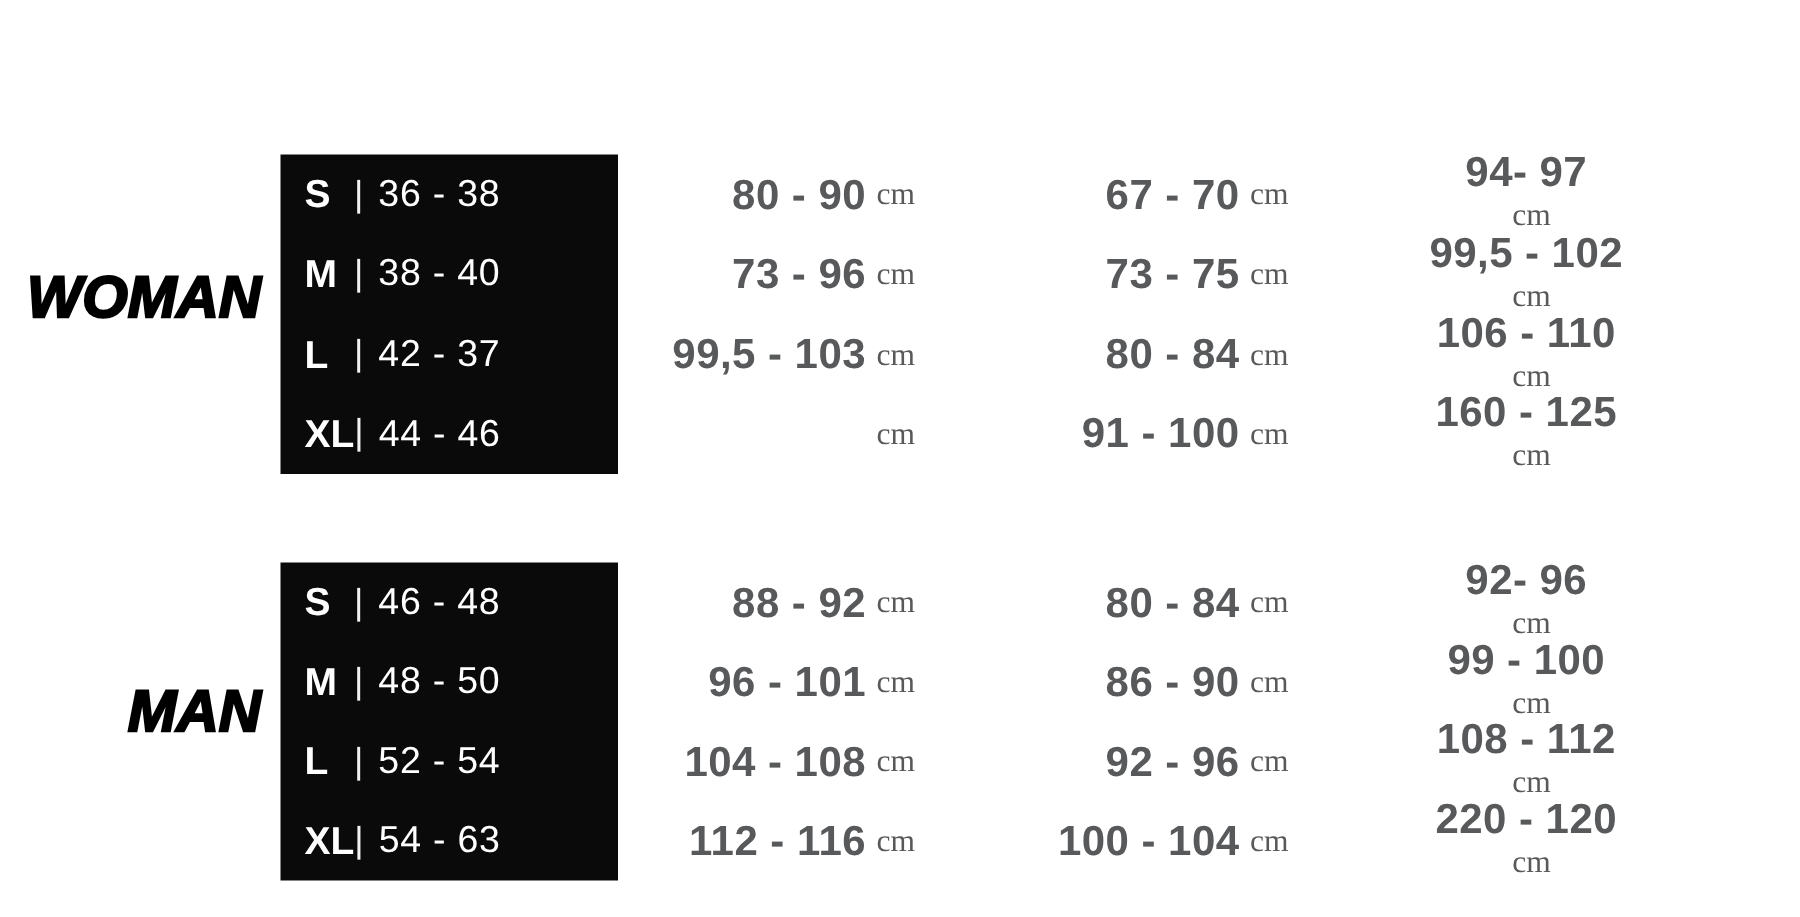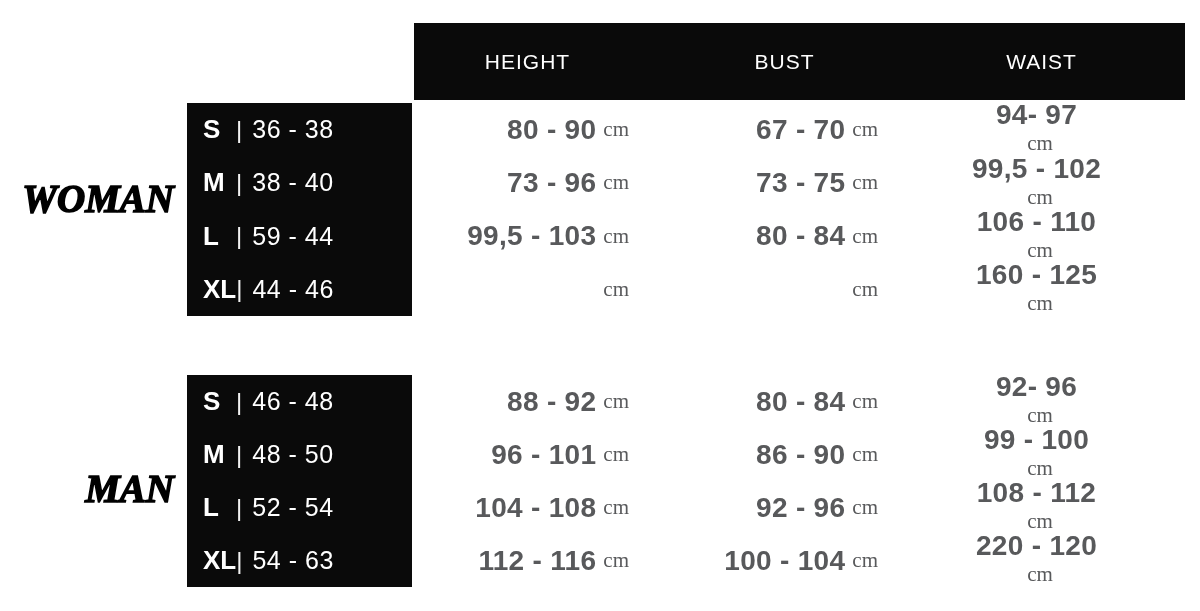--- a/index.html
+++ b/index.html
@@ -36,24 +36,23 @@
   .gender {
     position: absolute;
     right: 1026px;            
     color: #000000;
     font-size: 39px;
     font-weight: bold;
     font-style: italic;
     -webkit-text-stroke: 1.6px #000000;
     white-space: nowrap;
     line-height: 1.1;
-    font-family: Liberation Serif, serif;
   }
   .gender.woman { top: 178px; }
-  .gender.man   { top: 468px; margin-left: 45px; }
+  .gender.man   { top: 454px; margin-left: 45px; }
 
   
   .size-box {
     position: absolute;
     left: 187px;
     width: 225px;
     background: #0a0a0a;
     box-sizing: border-box;
     padding-left: 16px;
     display: flex;
@@ -83,21 +82,21 @@
   }
   .size-range {
     font-weight: 400;
     font-size: 25px;
     letter-spacing: 0.5px;
   }
 
   
   .values {
     position: absolute;
-    left: 420px;
+    left: 401px;
     width: 771px;
     display: grid;
     grid-template-columns: repeat(3, 257px);
   }
   .values.woman { top: 103px; height: 213px; grid-auto-rows: 53.25px; }
   .values.man   { top: 375px; height: 212px; grid-auto-rows: 53px; }
   .vcell {
     display: flex;
     align-items: center;
     justify-content: flex-end;
@@ -109,44 +108,39 @@
   .vcell.c2 { padding-right: 56px; }
   .vcell.c3 { padding-right: 52px; flex-direction: column; }
   .vrange { font-weight: bold; letter-spacing: 0.3px; }
   .vunit  { font-weight: 400; margin-left: 7px; font-size: 21px; font-family: Liberation Serif, serif; }
 </style>
 </head>
 <body>
 
 <div class="stage">
 
-  <div class="header-bar">
-    <div class="hcell">HEIGHT</div>
-    <div class="hcell">BUST</div>
-    <div class="hcell">WAIST</div>
-  </div>
 
   <div class="gender woman">WOMAN</div>
   <div class="gender man">MAN</div>
 
   <div class="size-box woman">
     <div class="size-row">
       <span class="size-letter">S</span>
         <span class="size-sep">|</span>
         <span class="size-range">36 - 38</span>
     </div>
     <div class="size-row">
       <span class="size-letter">M</span>
         <span class="size-sep">|</span>
         <span class="size-range">38 - 40</span>
     </div>
     <div class="size-row">
       <span class="size-letter">L</span>
         <span class="size-sep">|</span>
-        <span class="size-range">59 - 44</span>
+        <span class="size-range">42 - 37</span>
     </div>
     <div class="size-row">
       <span class="size-letter">XL</span>
         <span class="size-sep">|</span>
         <span class="size-range">44 - 46</span>
     </div>
   </div>
 
   <div class="values woman">
     <div class="vcell c1">
@@ -185,20 +179,21 @@
       </div>
     <div class="vcell c3">
         <span class="vrange">106 - 110</span>
         <span class="vunit">cm</span>
       </div>
 
     <div class="vcell c1">
         <span class="vunit">cm</span>
       </div>
     <div class="vcell c2">
+        <span class="vrange">91 - 100</span>
         <span class="vunit">cm</span>
       </div>
     <div class="vcell c3">
         <span class="vrange">160 - 125</span>
         <span class="vunit">cm</span>
       </div>
   </div>
 
   <div class="size-box man">
     <div class="size-row">

